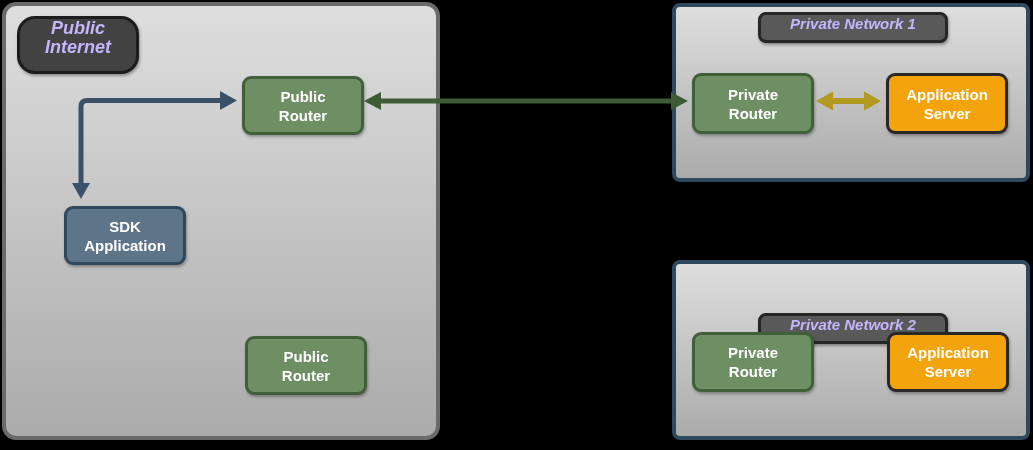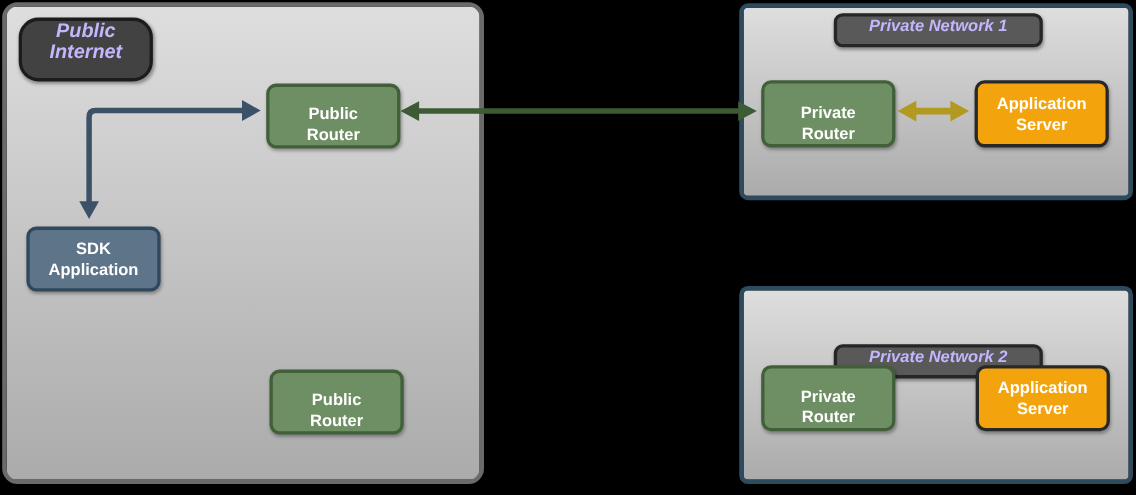--- a/index.html
+++ b/index.html
@@ -54,22 +54,22 @@
     position:absolute;
     box-sizing:border-box;
     display:flex;align-items:center;justify-content:center;
     color:#fff;font-weight:bold;text-align:center;
     font-size:15px;line-height:19px;
     border-radius:9px;
     width:122px;height:59px;
     box-shadow:1px 2px 3px rgba(0,0,0,0.3);
   }
   .node span{max-width:96px;display:inline-block;}
-  .green-node{background:#6e8e63;border:3px solid #41603a;align-items:flex-end;}
-  .blue-node{background:#5e7489;border:3px solid #2f485e;}
+  .green-node{background:#6e8e63;border:3px solid #41603a;}
+  .blue-node{background:#5e7489;border:3px solid #2f485e;margin-left:40px;}
   .red-node{background:#a85232;border:3px solid #7d3a17;}
   .orange-node{background:#f3a40d;border:3px solid #282828;}
   #arrow-layer{
     position:absolute;left:0;top:0;width:1033px;height:450px;
     pointer-events:none;
   }
 </style>
 </head>
 <body>
 

